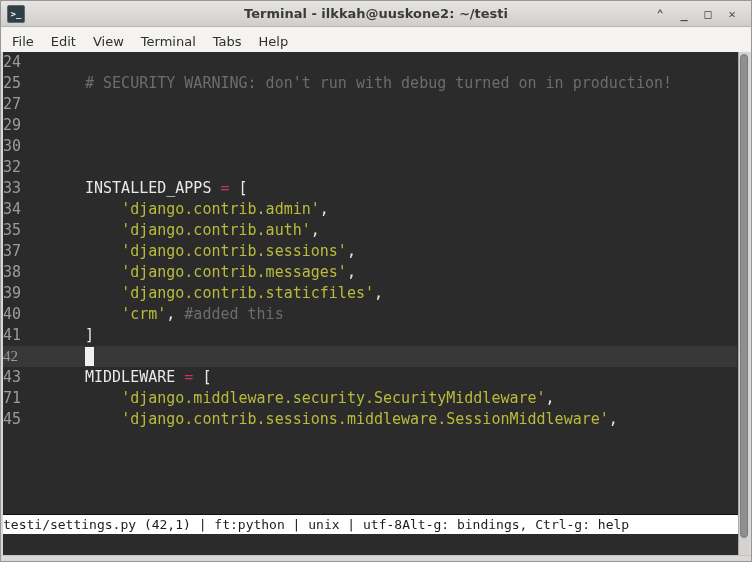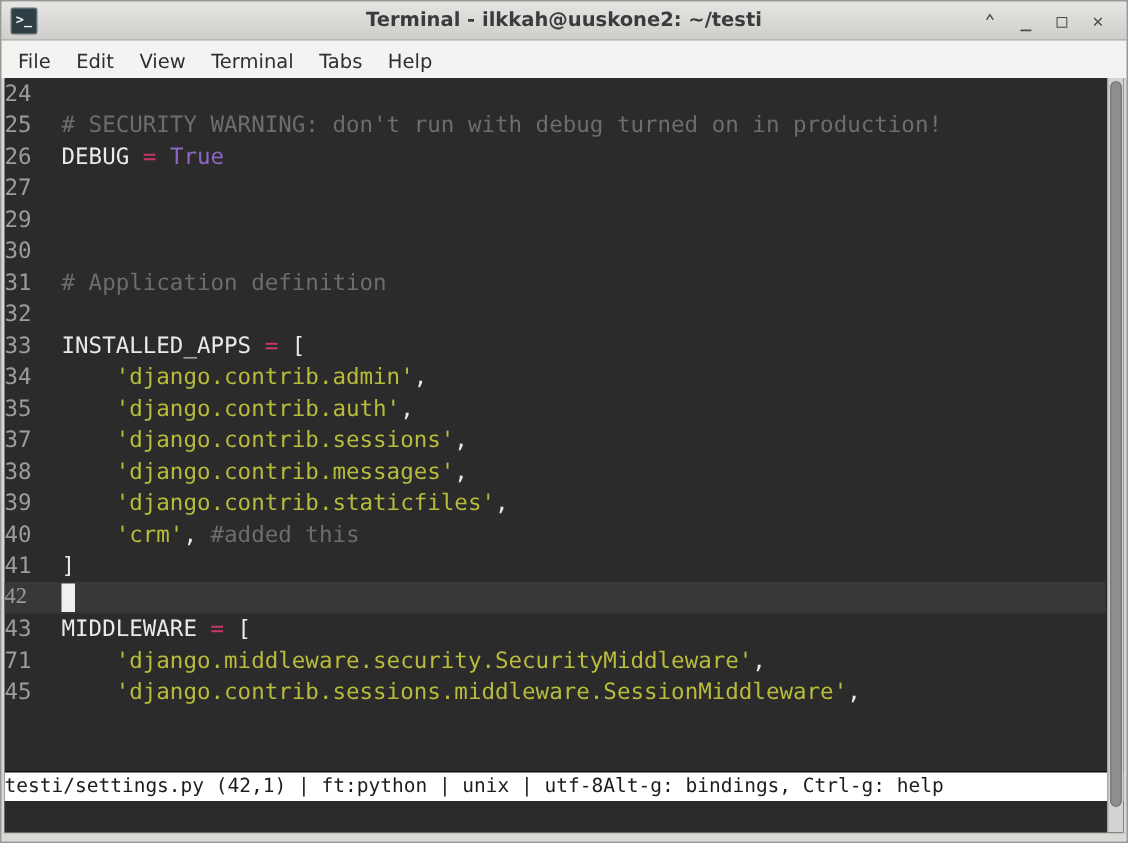--- a/index.html
+++ b/index.html
@@ -67,21 +67,21 @@
     height:462px; flex:none; overflow:hidden;
     font-family:"DejaVu Sans Mono", monospace; font-size:15px;
     padding-right:12px;
   }
   .row { display:flex; height:21px; line-height:21px; }
   .row.current { background:var(--c-current_line_bg, #383838);font-family:Liberation Serif, serif; }
   .gutter {
     flex:none; width:28px; margin-right:10px;
     color:var(--c-gutter, #9c9c9c);
   }
-  .code { white-space:pre; color:var(--c-text, #e9e9e7); }
+  .code { white-space:pre; color:var(--c-text, #e9e9e7);margin-left:44px; }
   .tk-plain   { color:var(--c-text, #e9e9e7); }
   .tk-comment { color:var(--c-comment, #6d6d6d); }
   .tk-string  { color:var(--c-string, #b9bc3b); }
   .tk-op      { color:var(--c-operator, #c73866); }
   .tk-keyword { color:var(--c-keyword, #8d66c6); }
   .cursor {
     display:inline-block; width:9px; height:19px; margin-top:1px;
     background:#f0f0ee; vertical-align:top;
   }
 
@@ -142,38 +142,30 @@
       <div>
           <div class="row">
             <span class="gutter">24</span>
             <span class="code"></span>
           </div>
           <div class="row">
             <span class="gutter">25</span>
             <span class="code"><span class="tk-comment"># SECURITY WARNING: don't run with debug turned on in production!</span></span>
           </div>
           <div class="row">
-            <span class="gutter">26</span>
-            <span class="code"><span class="tk-plain">DEBUG </span><span class="tk-op">=</span><span class="tk-plain"> </span><span class="tk-keyword">True</span></span>
-          </div>
-          <div class="row">
             <span class="gutter">27</span>
             <span class="code"></span>
           </div>
           <div class="row">
             <span class="gutter">29</span>
             <span class="code"></span>
           </div>
           <div class="row">
             <span class="gutter">30</span>
             <span class="code"></span>
-          </div>
-          <div class="row">
-            <span class="gutter">31</span>
-            <span class="code"><span class="tk-comment"># Application definition</span></span>
           </div>
           <div class="row">
             <span class="gutter">32</span>
             <span class="code"></span>
           </div>
           <div class="row">
             <span class="gutter">33</span>
             <span class="code"><span class="tk-plain">INSTALLED_APPS </span><span class="tk-op">=</span><span class="tk-plain"> [</span></span>
           </div>
           <div class="row">

